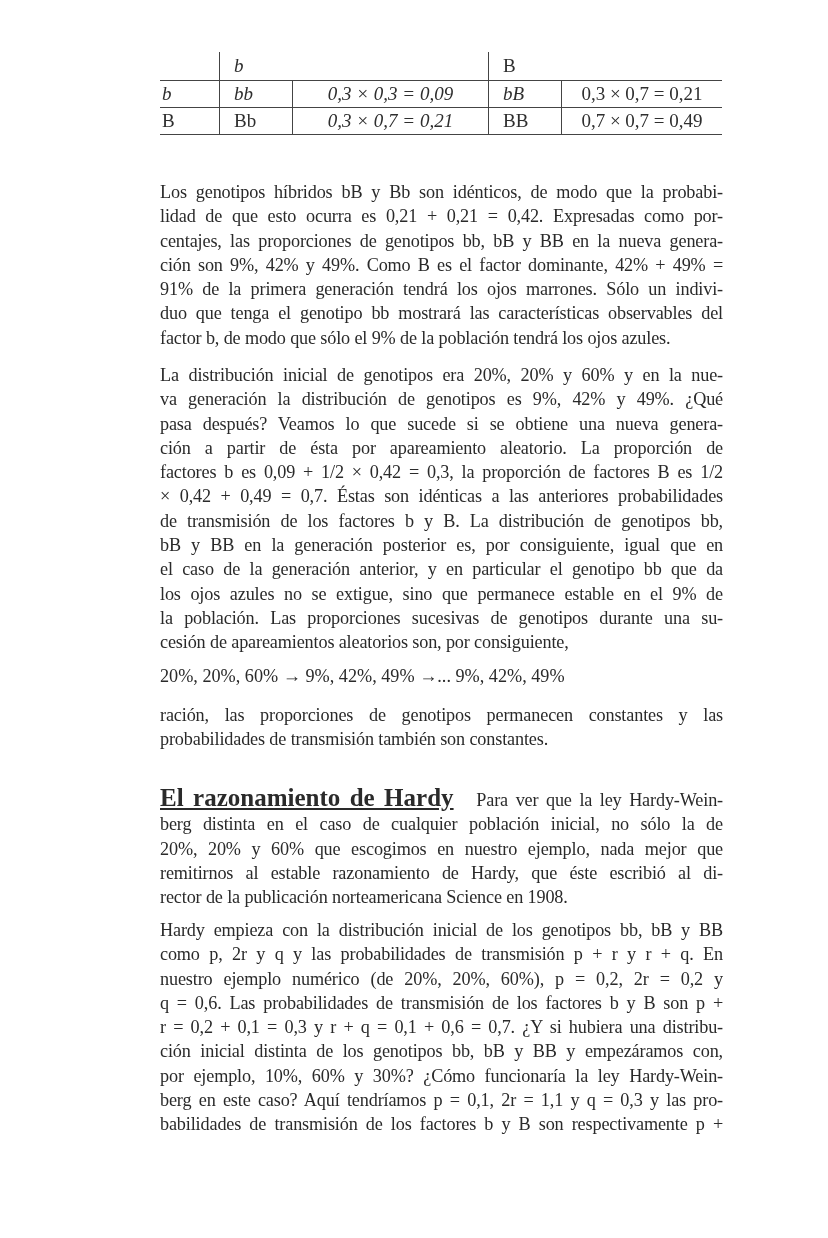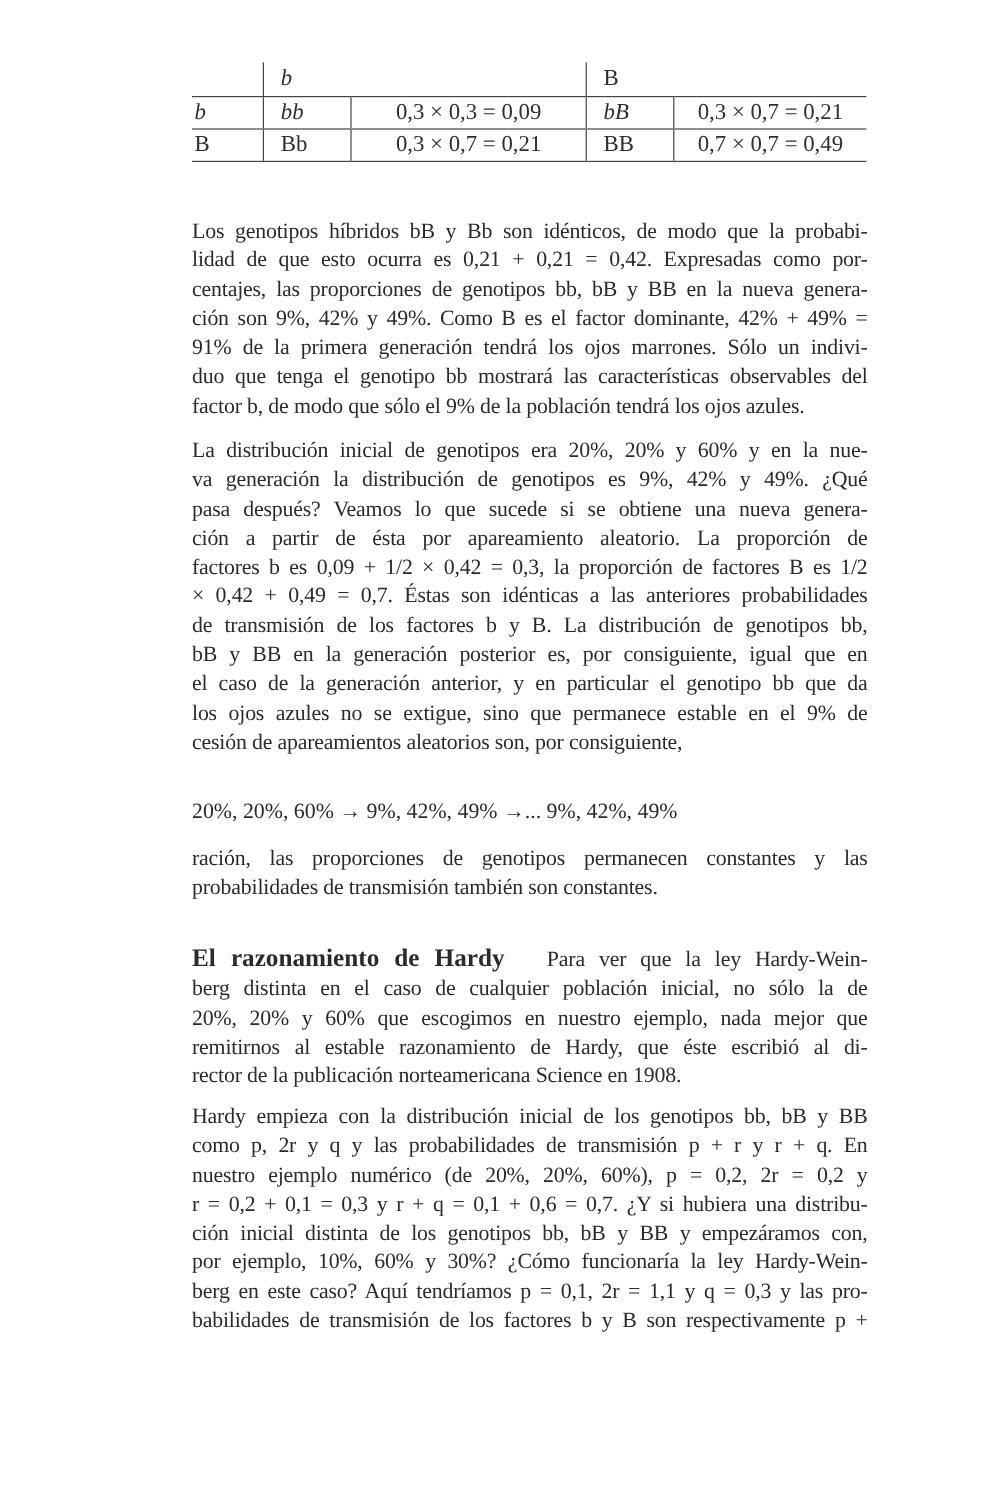--- a/index.html
+++ b/index.html
@@ -12,40 +12,40 @@
 
   
   .gtable { position: absolute; left: 0; top: 52px; width: 562px; border-collapse: collapse;
             font-size: 19px; color: #2e2e2e; }
   .gtable td { height: 26px; padding: 0 0 0 0; vertical-align: middle; line-height: 26px; }
   .gtable tr.head td { height: 28px; border-bottom: 1.3px solid #444; }
   .gtable tr.r1 td { border-bottom: 1.3px solid #444; }
   .gtable tr.r2 td { border-bottom: 1.3px solid #444; }
   .c0 { width: 57px; padding-left: 2px !important; }
   .c1 { width: 58px; border-left: 1.3px solid #444; padding-left: 14px !important; }
-  .c2 { width: 195px; text-align: center; border-left: 1.3px solid #444; }
+  .c2 { width: 195px; text-align: center; border-left: 1.3px solid #444; font-style: italic; }
   .c3 { width: 58px; border-left: 1.3px solid #444; padding-left: 14px !important; }
   .c4 { text-align: center; border-left: 1.3px solid #444; }
   .gtable tr.head .c1 { border-left: 1.3px solid #444; }
   .gtable tr.head .c3 { border-left: 1.3px solid #444; }
   .it { font-style: italic; }
 
   p.para {
     position: absolute; left: 0; width: 563px; margin: 0;
     font-size: 18.2px; line-height: 24.3px; text-align: justify;
     letter-spacing: -0.15px;
   }
   p.para span.line { display: block; text-align-last: justify; white-space: nowrap; }
   p.para span.line.last { text-align-last: left; }
 
   .eq {
     position: absolute; left: 0; width: 563px; top: 664px; text-align: left;
     font-size: 18.2px; line-height: 24px;
   }
-  .heading-inline { font-weight: bold; font-size: 21px; letter-spacing: 0; }
+  .heading-inline { font-weight: bold; font-size: 25px; letter-spacing: 0; text-decoration: underline; }
 </style>
 </head>
 <body>
 
 <div class="page">
 
   <table class="gtable">
     <tbody>
         <tr class="head">
       <td class="c0"></td>
@@ -85,20 +85,21 @@
     <span class="line">La distribución inicial de genotipos era 20%, 20% y 60% y en la nue-</span>
     <span class="line">va generación la distribución de genotipos es 9%, 42% y 49%. ¿Qué</span>
     <span class="line">pasa después? Veamos lo que sucede si se obtiene una nueva genera-</span>
     <span class="line">ción a partir de ésta por apareamiento aleatorio. La proporción de</span>
     <span class="line">factores b es 0,09 + 1/2 × 0,42 = 0,3, la proporción de factores B es 1/2</span>
     <span class="line">× 0,42 + 0,49 = 0,7. Éstas son idénticas a las anteriores probabilidades</span>
     <span class="line">de transmisión de los factores b y B. La distribución de genotipos bb,</span>
     <span class="line">bB y BB en la generación posterior es, por consiguiente, igual que en</span>
     <span class="line">el caso de la generación anterior, y en particular el genotipo bb que da</span>
     <span class="line">los ojos azules no se extigue, sino que permanece estable en el 9% de</span>
+    <span class="line">la población. Las proporciones sucesivas de genotipos durante una su-</span>
     <span class="line last">cesión de apareamientos aleatorios son, por consiguiente,</span>
   </p>
 
   <div class="eq">20%, 20%, 60% → 9%, 42%, 49% →...  9%, 42%, 49%</div>
 
   <p class="para" style="top:703px">
     <span class="line">ración, las proporciones de genotipos permanecen constantes y las</span>
     <span class="line last">probabilidades de transmisión también son constantes.</span>
   </p>
 
@@ -107,20 +108,21 @@
     <span class="line">berg distinta en el caso de cualquier población inicial, no sólo la de</span>
     <span class="line">20%, 20% y 60% que escogimos en nuestro ejemplo, nada mejor que</span>
     <span class="line">remitirnos al estable razonamiento de Hardy, que éste escribió al di-</span>
     <span class="line last">rector de la publicación norteamericana Science en 1908.</span>
   </p>
 
   <p class="para" style="top:918px">
     <span class="line">Hardy empieza con la distribución inicial de los genotipos bb, bB y BB</span>
     <span class="line">como p, 2r y q y las probabilidades de transmisión p + r y r + q. En</span>
     <span class="line">nuestro ejemplo numérico (de 20%, 20%, 60%), p = 0,2, 2r = 0,2 y</span>
+    <span class="line">q = 0,6. Las probabilidades de transmisión de los factores b y B son p +</span>
     <span class="line">r = 0,2 + 0,1 = 0,3 y r + q = 0,1 + 0,6 = 0,7. ¿Y si hubiera una distribu-</span>
     <span class="line">ción inicial distinta de los genotipos bb, bB y BB y empezáramos con,</span>
     <span class="line">por ejemplo, 10%, 60% y 30%? ¿Cómo funcionaría la ley Hardy-Wein-</span>
     <span class="line">berg en este caso? Aquí tendríamos p = 0,1, 2r = 1,1 y q = 0,3 y las pro-</span>
     <span class="line">babilidades de transmisión de los factores b y B son respectivamente p +</span>
   </p>
 
 </div>
 
 </body></html>

